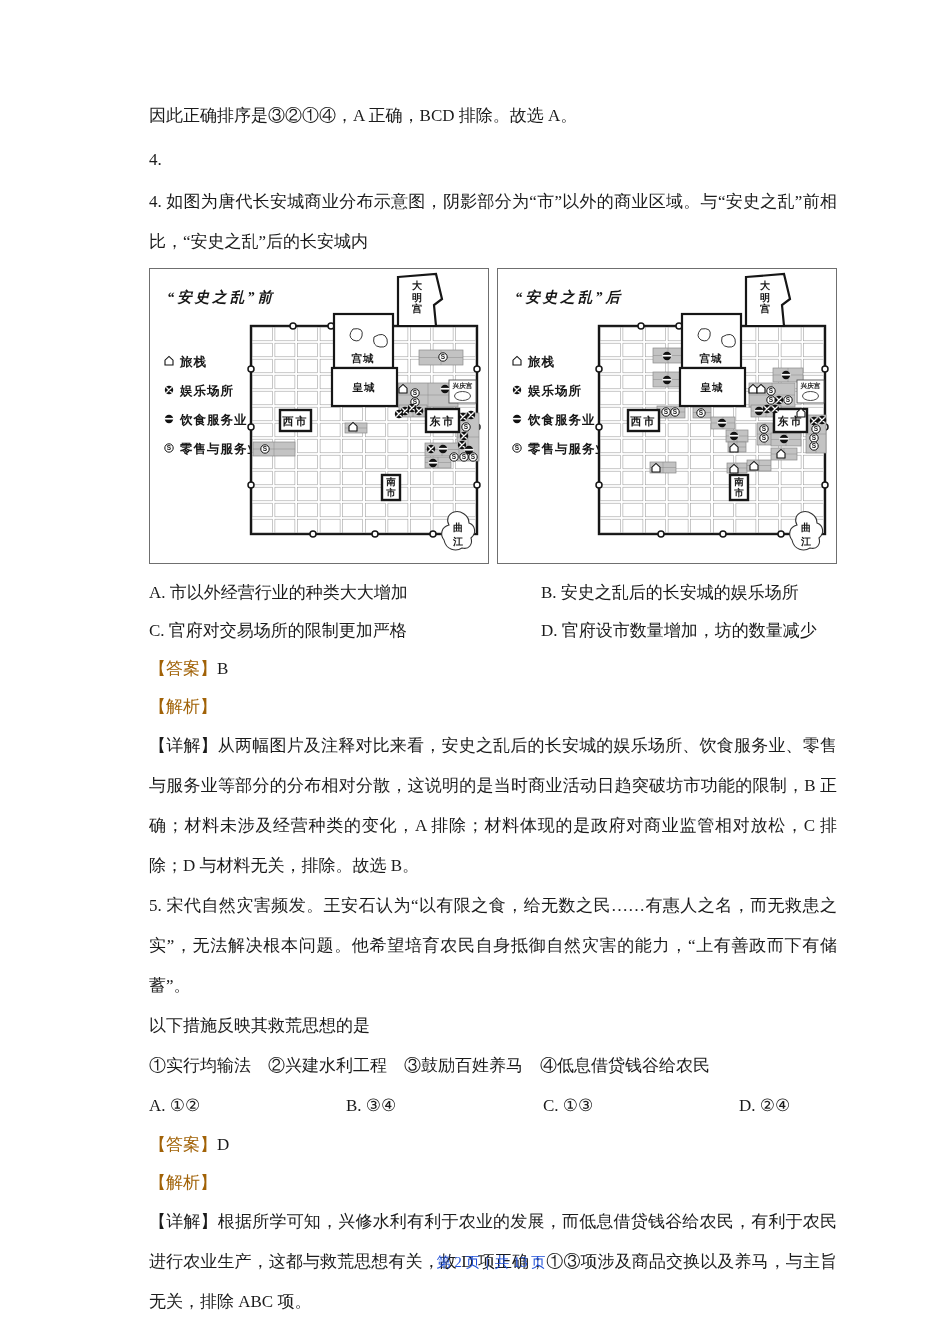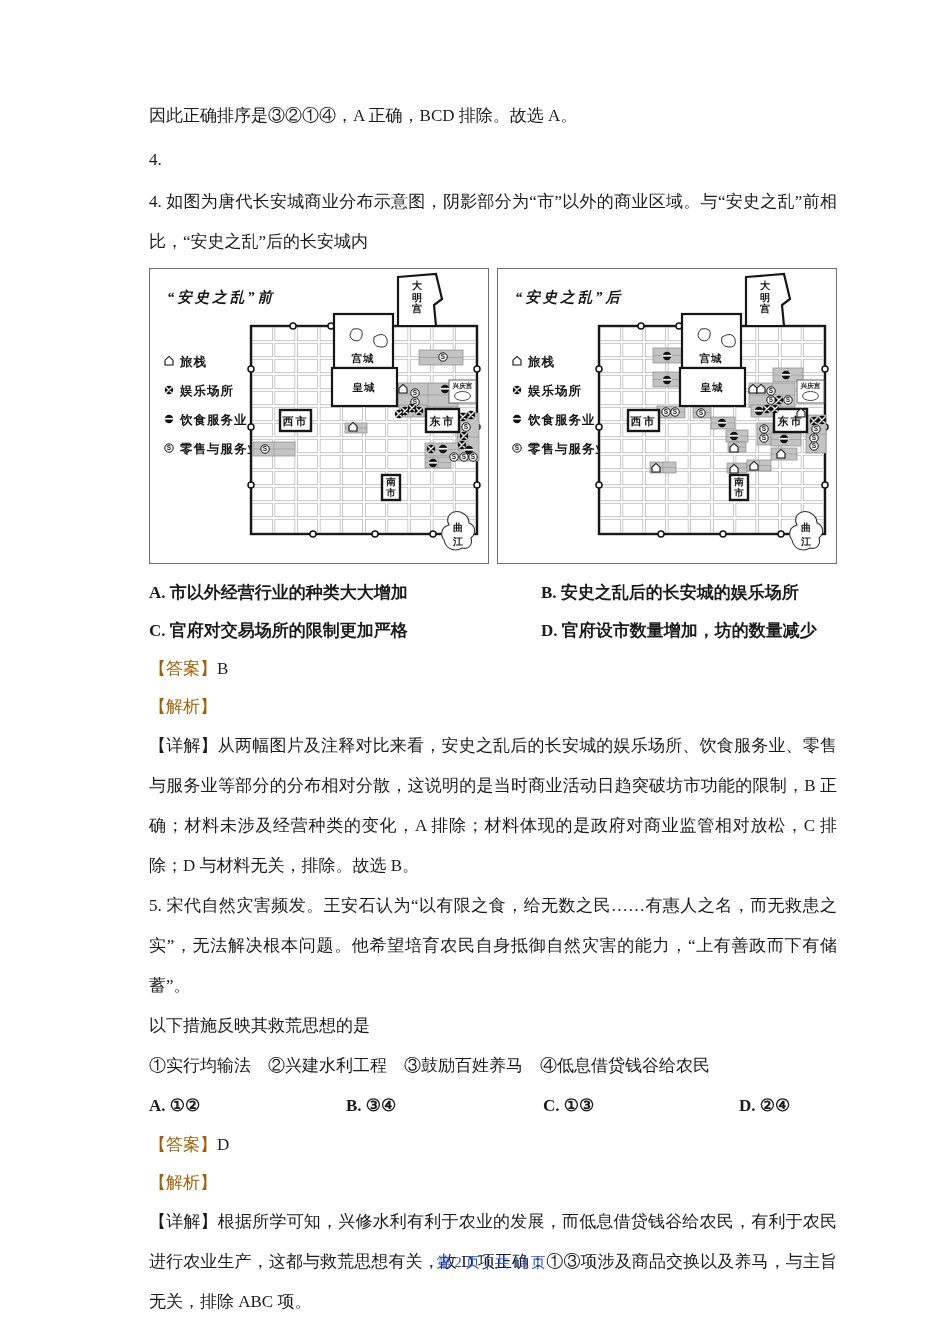--- a/index.html
+++ b/index.html
@@ -7,21 +7,21 @@
         font-family:"Liberation Serif","DejaVu Serif",serif;color:#1b1b1b;margin-left:16px;}
   .content{position:absolute;left:133px;top:96px;width:688px;}
   .line{font-size:17px;line-height:40px;margin:0;text-align:justify;}
   .line.nojust{text-align:left;}
   .stray{margin:4px 0 2px 0;}
   .figure-row{display:flex;gap:8px;margin:6px 0 10px 0;}
   .map-box{flex:1;height:294px;border:1px solid #6f6f6f;background:#fff;}
   .map-box svg{display:block;width:100%;height:100%;}
   .opts2{display:grid;grid-template-columns:392px 1fr;font-size:17px;line-height:38px;}
   .opts4{display:grid;grid-template-columns:197px 197px 196px 1fr;font-size:17px;line-height:40px;}
-  .opt{white-space:nowrap;font-weight:bold;}
+  .opt{white-space:nowrap;}
   .tagline{font-size:17px;line-height:38px;margin:0;}
   .blue{color:#a16207;}
   .footer{position:absolute;left:0;right:0;bottom:72px;text-align:center;
           font-size:14.5px;color:#1d4ed8;font-family:"Liberation Serif",serif;}
   .footer span{margin:0 3px;}
 </style>
 </head>
 <body>
 
 <div class="page">

